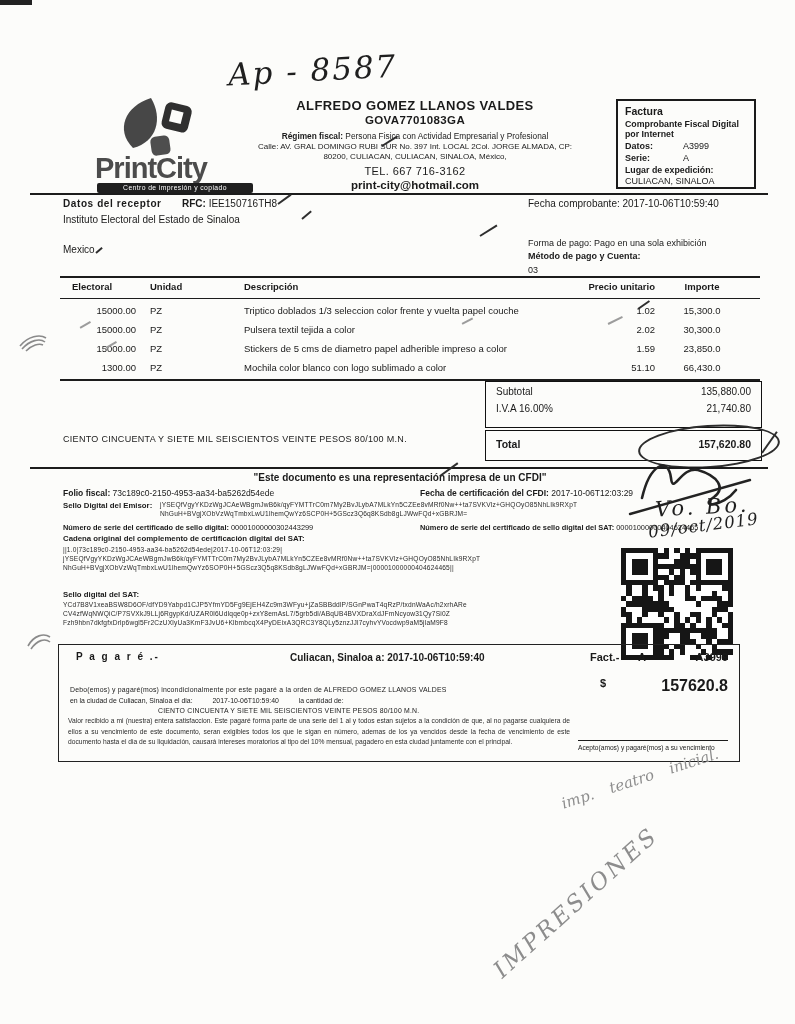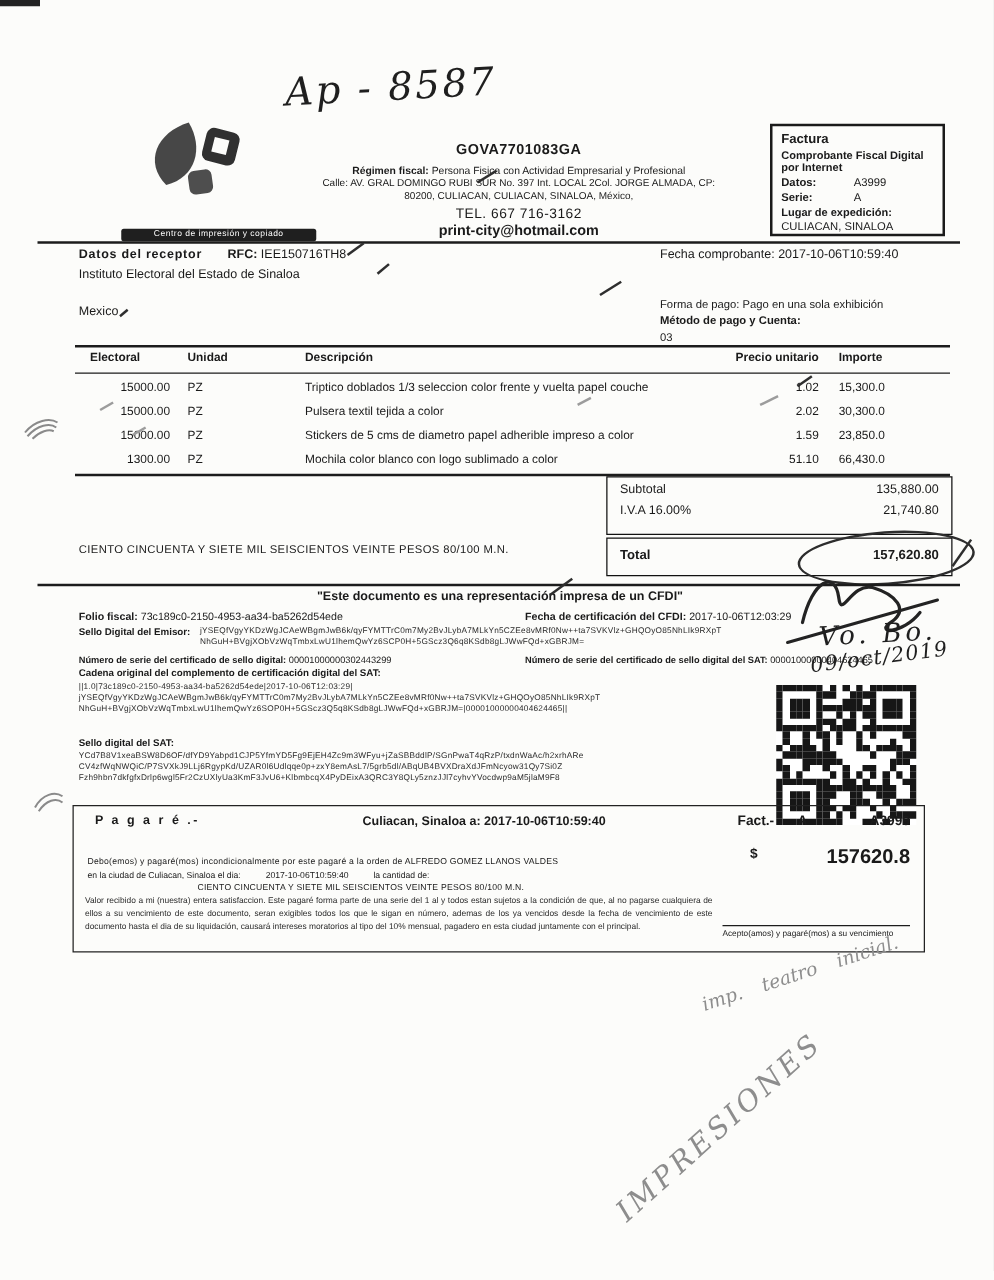--- a/index.html
+++ b/index.html
@@ -15,21 +15,21 @@
   .hand{font-family:"DejaVu Serif",serif;font-style:italic;color:#1f1f1f;}
   .pencil-note{font-family:"DejaVu Serif",serif;font-style:italic;color:#8d8d8d;}
   .tiny{font-size:6.6px;line-height:1.35;letter-spacing:.2px;color:#2a2a2a;word-break:break-all;}
   .fbox-row{display:flex;font-size:9px;margin-top:2px;}
   .fbox-row .lab{width:58px;font-weight:bold;}
   .trow{position:absolute;left:60px;width:700px;height:19px;font-size:9.5px;}
   .c1{position:absolute;left:12px;width:64px;text-align:right;}
   .c2{position:absolute;left:90px;}
   .c3{position:absolute;left:184px;}
   .c4{position:absolute;left:480px;width:115px;text-align:right;}
-  .c5{position:absolute;left:611px;width:92px;text-align:left;}
+  .c5{position:absolute;left:596px;width:92px;text-align:center;}
   .tot-row{display:flex;justify-content:space-between;padding:0 10px;font-size:10px;}
   #qr{position:absolute;left:621px;top:548px;width:112px;height:112px;
       display:grid;grid-template-rows:repeat(21,1fr);grid-template-columns:repeat(21,1fr);background:#fff;}
   .qrm{background:#161616;}
   .scribble{stroke:#8a8a8a;fill:none;stroke-width:1.6;}
 </style>
 </head>
 <body>
 
 <div class="page">
@@ -42,26 +42,28 @@
     <svg width="130" height="66" viewBox="0 0 130 66" style="position:absolute;left:4px;top:0;">
       <path d="M52 6 C26 14 16 38 34 56 C58 50 64 26 52 6 Z" fill="#474747"></path>
       <g transform="rotate(14 78 26)">
         <rect x="64" y="12" width="27" height="27" rx="6" fill="#303030"></rect>
         <rect x="71" y="19" width="12" height="12" fill="#fcfcfa"></rect>
       </g>
       <g transform="rotate(-8 62 54)">
         <rect x="52" y="44" width="19" height="19" rx="5" fill="#4e4e4e"></rect>
       </g>
     </svg>
+    <div class="abs b" style="left:0;top:60px;font-size:29px;color:#4c4c4c;letter-spacing:-1px;">PrintCity</div>
     <div class="abs" style="left:2px;top:91px;width:156px;height:10px;background:#1f1f1f;border-radius:2px;color:#fff;
                 font-size:6.8px;text-align:center;line-height:10px;letter-spacing:.4px;">
       <span>Centro de impresión y copiado</span>
     </div>
   </div>
 
+  <div class="abs ctr b" style="left:240px;top:98px;width:350px;font-size:13px;letter-spacing:.4px;">ALFREDO GOMEZ LLANOS VALDES</div>
   <div class="abs ctr b" style="left:240px;top:114px;width:350px;font-size:11.5px;letter-spacing:.4px;">GOVA7701083GA</div>
   <div class="abs ctr" style="left:225px;top:131px;width:380px;font-size:8.3px;">
     <span class="b">Régimen fiscal:</span>
     <span>Persona Fisica con Actividad Empresarial y Profesional</span>
   </div>
   <div class="abs ctr" style="left:250px;top:142px;width:330px;font-size:8px;line-height:1.3;">Calle: AV. GRAL DOMINGO RUBI SUR No. 397 Int. LOCAL 2Col. JORGE ALMADA, CP: 80200, CULIACAN, CULIACAN, SINALOA, México,</div>
   <div class="abs ctr" style="left:240px;top:165px;width:350px;font-size:11px;letter-spacing:.4px;">TEL. 667 716-3162</div>
   <div class="abs ctr b" style="left:240px;top:179px;width:350px;font-size:11.5px;">print-city@hotmail.com</div>
 
   <div class="abs" style="left:616px;top:99px;width:140px;height:90px;border:2px solid #1a1a1a;padding:4px 7px;box-sizing:border-box;">

